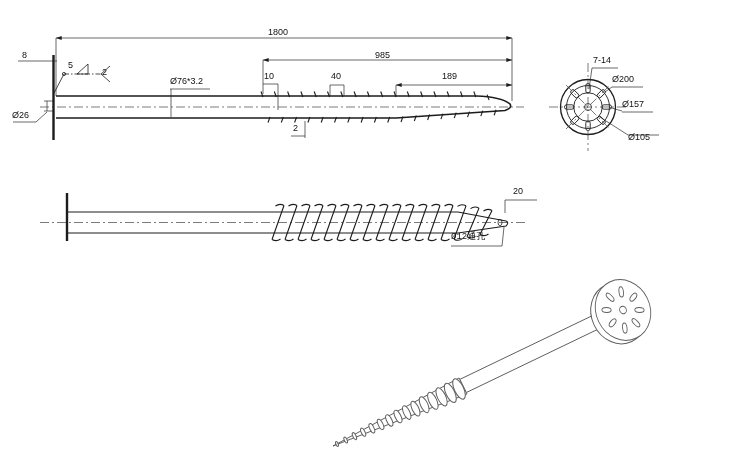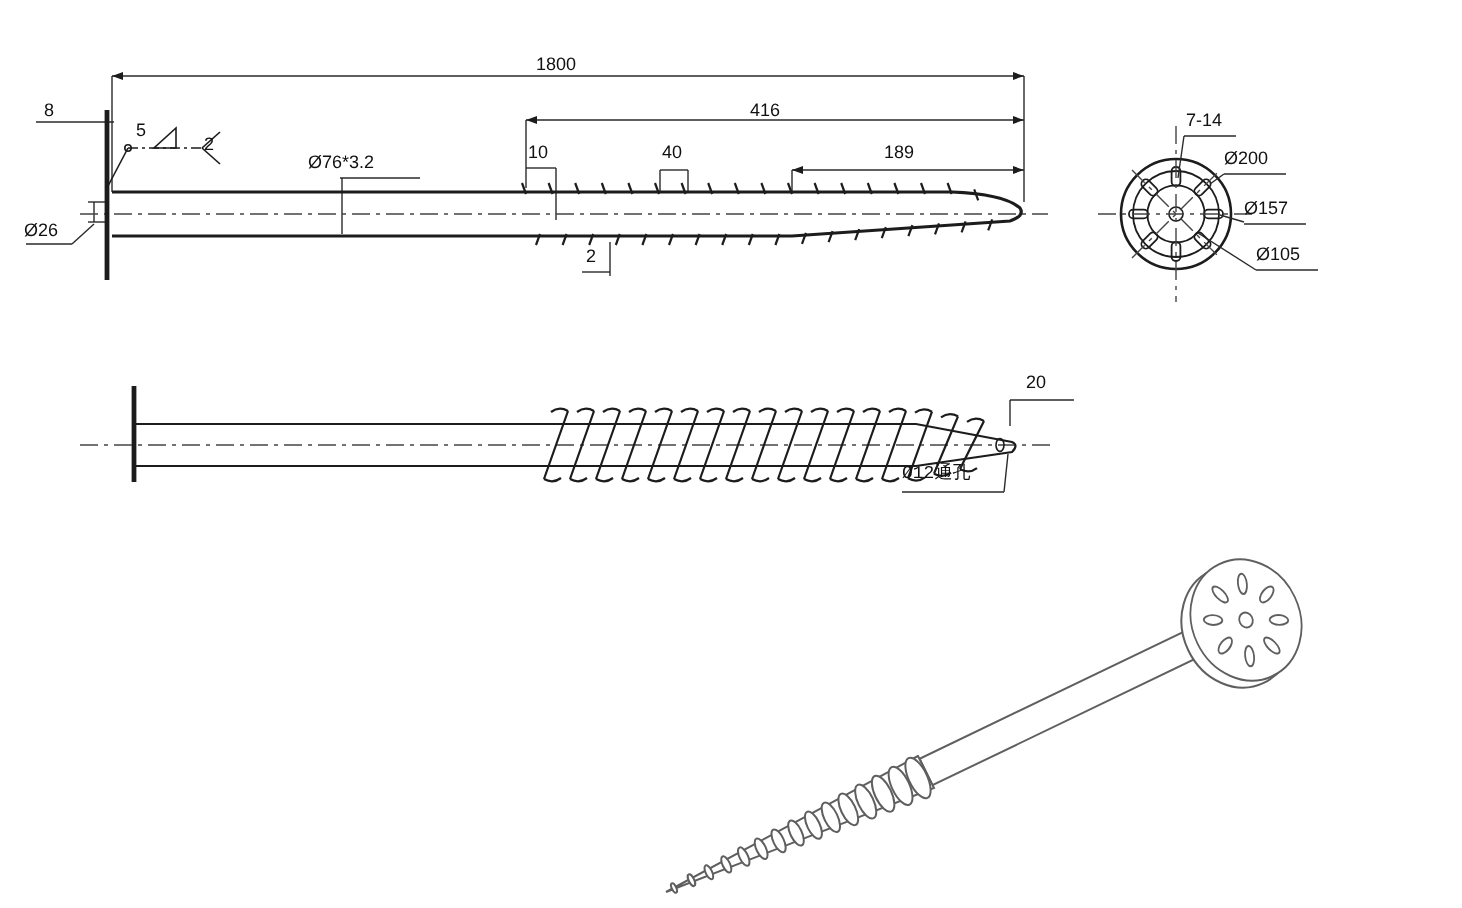--- a/index.html
+++ b/index.html
@@ -240,32 +240,32 @@
             <ellipse cx="0" cy="0" rx="5.2" ry="2.5" transform="rotate(202.5) translate(18.5 0)"></ellipse>
             <ellipse cx="0" cy="0" rx="5.2" ry="2.5" transform="rotate(247.5) translate(18.5 0)"></ellipse>
             <ellipse cx="0" cy="0" rx="5.2" ry="2.5" transform="rotate(292.5) translate(18.5 0)"></ellipse>
             <ellipse cx="0" cy="0" rx="5.2" ry="2.5" transform="rotate(337.5) translate(18.5 0)"></ellipse>
           </g>
     </g>
   </g>
 </svg>
 
 <div class="lbl" style="left:268px;top:27px">1800</div>
-<div class="lbl" style="left:375px;top:50px">416</div>
+<div class="lbl" style="left:375px;top:50px">985</div>
 <div class="lbl" style="left:22px;top:50px">8</div>
 <div class="lbl" style="left:264px;top:71px">10</div>
 <div class="lbl" style="left:331px;top:71px">40</div>
 <div class="lbl" style="left:442px;top:71px">189</div>
-<div class="lbl" style="left:154px;top:76px">Ø76*3.2</div>
+<div class="lbl" style="left:170px;top:76px">Ø76*3.2</div>
 <div class="lbl" style="left:68px;top:60px">5</div>
 <div class="lbl" style="left:102px;top:67px">2</div>
 <div class="lbl" style="left:12px;top:110px">Ø26</div>
 <div class="lbl" style="left:293px;top:123px">2</div>
 
 <div class="lbl" style="left:593px;top:55px">7-14</div>
 <div class="lbl" style="left:612px;top:74px">Ø200</div>
 <div class="lbl" style="left:622px;top:99px">Ø157</div>
-<div class="lbl" style="left:628px;top:122px">Ø105</div>
+<div class="lbl" style="left:628px;top:132px">Ø105</div>
 
 <div class="lbl" style="left:513px;top:186px">20</div>
 <div class="lbl cjk" style="left:451px;top:232px">Ø12通孔</div>
 
 </div>
 
 </body></html>

